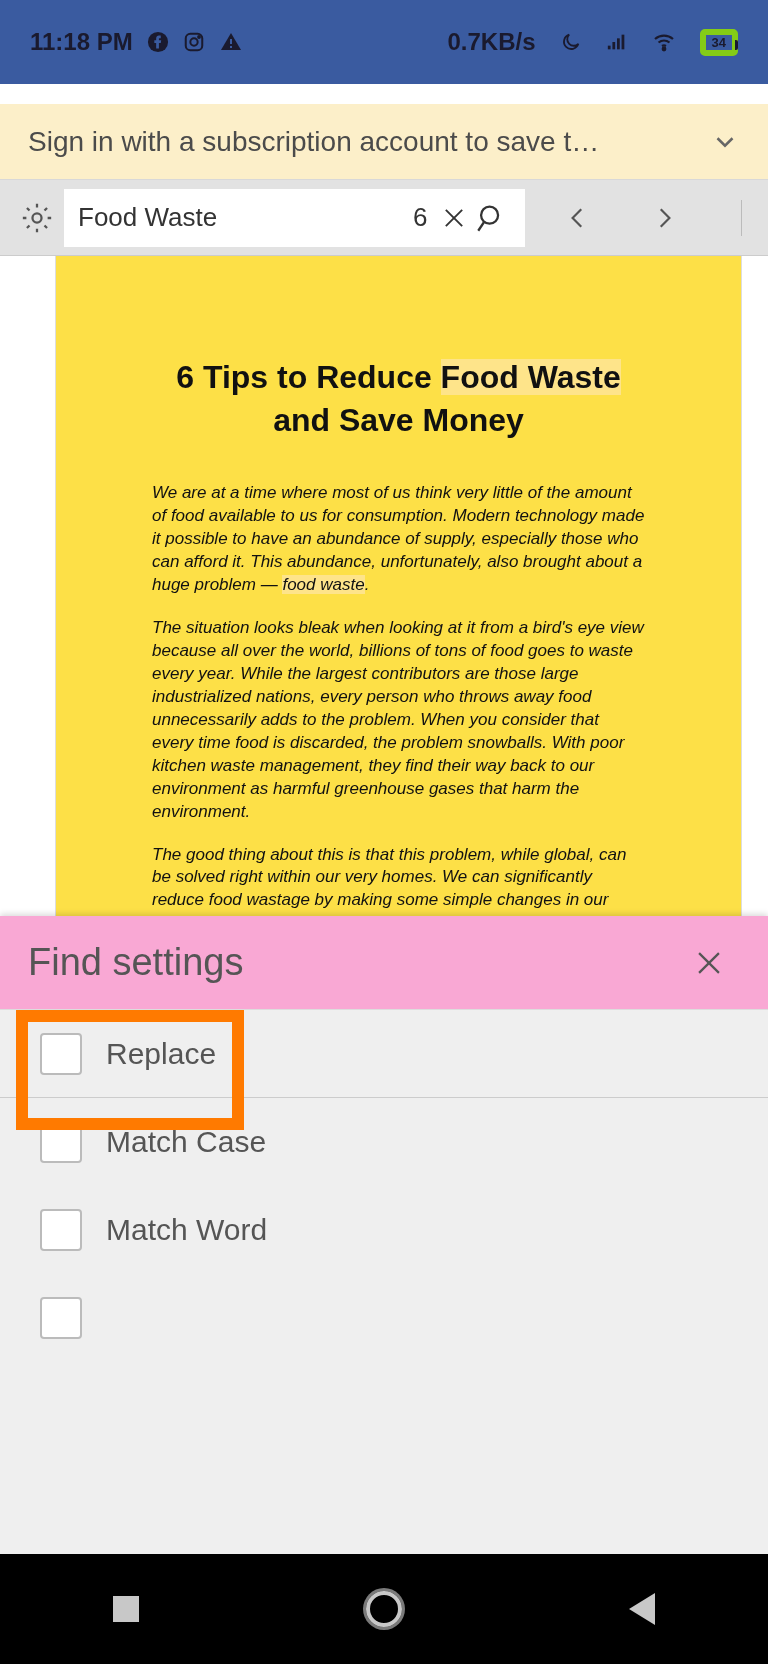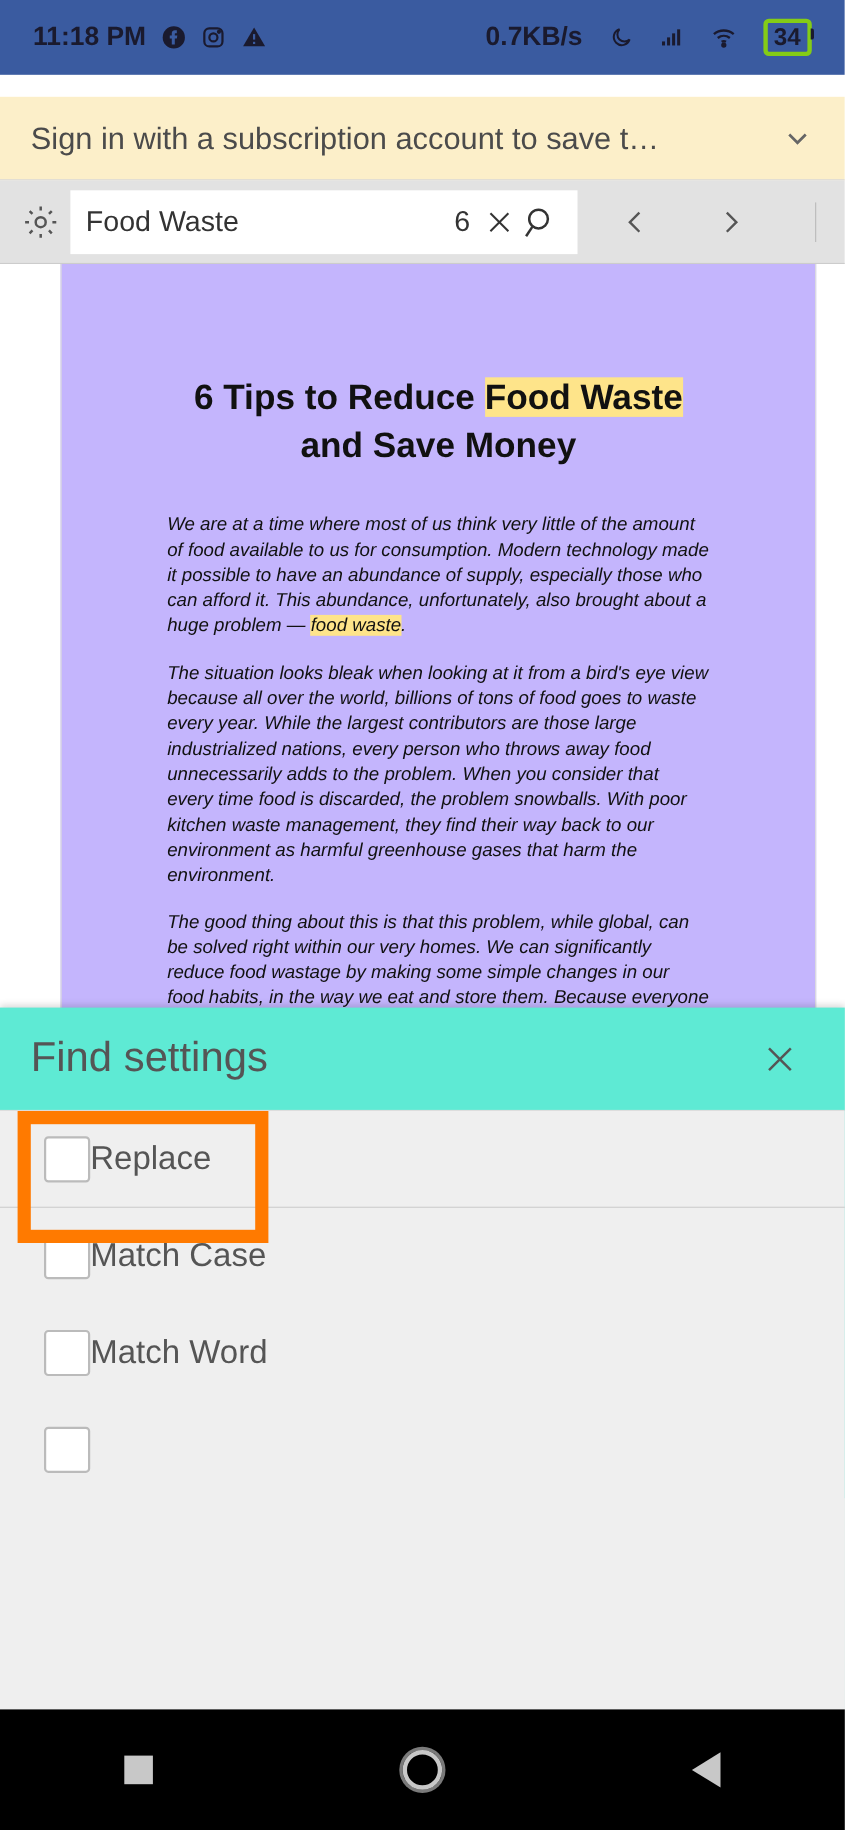--- a/index.html
+++ b/index.html
@@ -1,19 +1,19 @@
 <!DOCTYPE html>
 <html><head>
 <meta charset="utf-8">
 <style>
   * { box-sizing: border-box; margin: 0; padding: 0; }
   html, body { width: 768px; height: 1664px; font-family: -apple-system, Helvetica, Arial, sans-serif; overflow: hidden; background: #fff; }
   .status-bar {
     background: #3a5ba0;
-    height: 68px;
+    height: 84px;
     display: flex;
     justify-content: space-between;
     align-items: center;
     padding: 0 30px;
     color: #1a1a2e;
     font-weight: 600;
     font-size: 24px;
   }
   .status-left { display: flex; align-items: center; gap: 14px; }
   .status-right { display: flex; align-items: center; gap: 24px; }
@@ -51,53 +51,54 @@
     outline: none;
     font-size: 26px;
     flex: 1;
     color: #333;
   }
   .search-count { font-size: 26px; color: #333; margin-right: 10px; }
   .icon-btn { width: 46px; height: 46px; display:flex; align-items:center; justify-content:center; color:#444; }
   .nav-arrows { display: flex; align-items: center; gap: 40px; margin-left: 20px; }
   .vr { width:1px; height:36px; background:#bbb; margin: 0 14px; }
   .doc-area {
-    background: #c4b5fd;
+    background: #fde047;
     padding: 100px 96px 0 96px;
     height: 812px;
     overflow: hidden;
     border: 1px solid #ddd;
     border-top: none;
     margin: 0 26px 0 55px;
   }
   .doc-title { font-size: 32px; font-weight: 700; text-align: center; line-height: 1.35; margin-bottom: 40px; color:#111; }
   .doc-p { font-size: 17px; line-height: 1.35; margin-bottom: 20px; color:#111;font-style:italic; }
   .hl { background: #fee48a; }
   .panel {
     position: absolute;
     top: 916px;
     left: 0; right: 0;
-    background: #5eead4;
+    background: #f9a8d4;
     box-shadow: 0 -2px 6px rgba(0,0,0,.15);
   }
   .panel-header {
     height: 94px;
     display: flex;
     align-items: center;
     justify-content: space-between;
     padding: 0 36px 0 28px;
     border-bottom: 1px solid #ddd;
   }
   .panel-title { font-size: 38px; color: #555; }
   .options { background: #efefef; }
   .option-row {
     height: 88px;
     display: flex;
     align-items: center;
     padding: 0 40px;
+    gap: 24px;
   }
   .option-row.first { border-bottom: 1px solid #ccc; }
   .chk {
     width: 42px; height: 42px;
     border: 2px solid #bbb;
     border-radius: 4px;
     background: #fff;
   }
   .option-label { font-size: 30px; color: #555; }
   .highlight-box {
@@ -112,21 +113,21 @@
     height: 110px;
     background: #000;
     display: flex;
     justify-content: space-around;
     align-items: center;
   }
   .nav-sq { width: 26px; height: 26px; background: #c8c8c8; }
   .nav-circle { width: 36px; height: 36px; border: 4px solid #c8c8c8; border-radius: 50%; box-shadow: 0 0 0 3px #7a7a7a; }
   .nav-tri { width: 0; height: 0; border-top: 16px solid transparent; border-bottom: 16px solid transparent; border-right: 26px solid #c8c8c8; }
   svg { display: block; }
-  .battery { border:4px solid #84cc16; border-radius:5px; padding:0 6px; font-size:22px; position:relative; }
+  .battery { border:6px solid #84cc16; border-radius:5px; padding:0 6px; font-size:13px; position:relative; }
   .battery::after { content:""; position:absolute; right:-6px; top:5px; width:3px; height:10px; background:#1a1a2e; border-radius:0 2px 2px 0; }
 </style>
 </head>
 <body>
 
 <div class="status-bar">
   <div class="status-left">
     <span>11:18 PM</span>
     <span>
         <svg width="22" height="22" viewBox="0 0 24 24">

